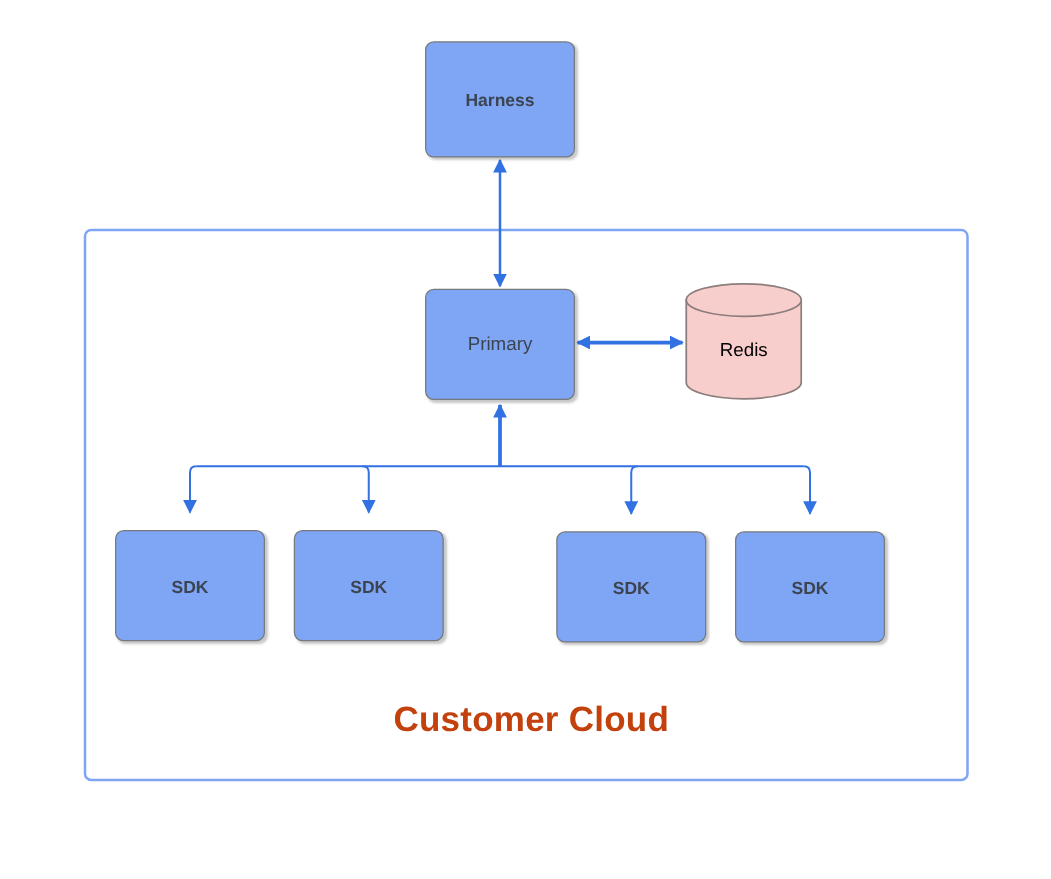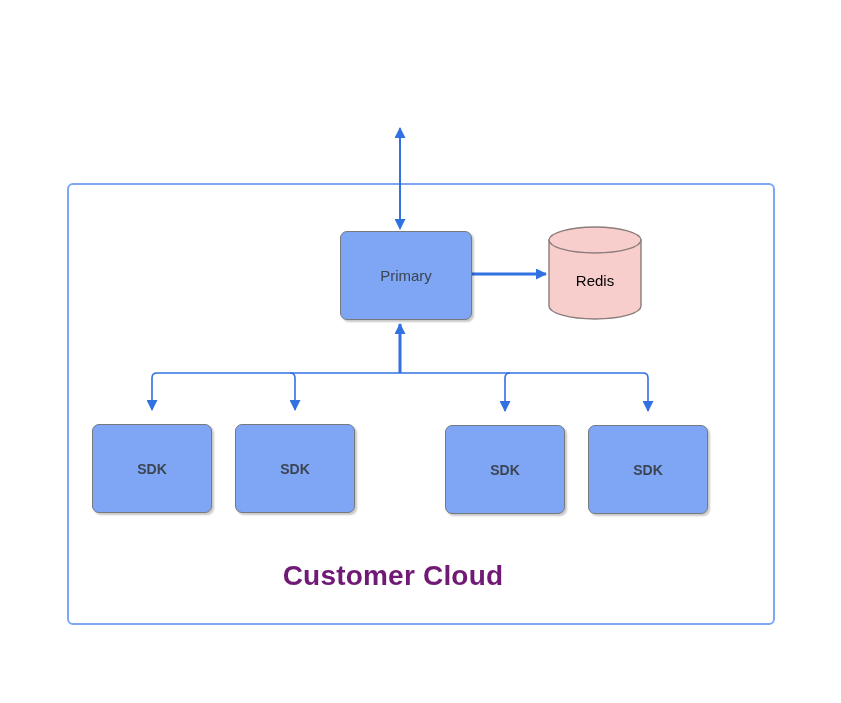--- a/index.html
+++ b/index.html
@@ -49,24 +49,25 @@
   }
 
   .cloud-label {
     position: absolute;
     left: 67px;
     top: 560px;
     width: 652px;
     text-align: center;
     font-size: 28px;
     font-weight: bold;
-    color: #701a75;
+    color: #c2410c;
     letter-spacing: 0.2px;
     z-index: 2;
     white-space: nowrap;
+    padding-left: 32px;
   }
 
   
   .node-box {
     position: absolute;
     box-sizing: border-box;
     background: #7EA6F5;
     border: 1px solid #76797D;
     border-radius: 7px;
     box-shadow: 2px 2px 2px rgba(0,0,0,0.22);
@@ -86,21 +87,21 @@
   .node-box.bold .node-label {
     font-weight: bold;
   }
   .node-box.regular .node-label {
     font-weight: normal;
     font-size: 15px;
   }
 
   
   #node-harness { left: 340px; top: 33px;  width: 120px; height: 93px; }
-  #node-primary { left: 340px; top: 231px; width: 132px; height: 89px; }
+  #node-primary { left: 340px; top: 231px; width: 120px; height: 89px; }
 
   #node-sdk-1 { left: 92px;  top: 424px; width: 120px; height: 89px; }
   #node-sdk-2 { left: 235px; top: 424px; width: 120px; height: 89px; }
   #node-sdk-3 { left: 445px; top: 425px; width: 120px; height: 89px; }
   #node-sdk-4 { left: 588px; top: 425px; width: 120px; height: 89px; }
 
   
   .cylinder {
     position: absolute;
     left: 548px;
@@ -169,20 +170,23 @@
       <path d="M 290,373 Q 295,373 295,378 L 295,410" stroke="#3271E2" stroke-width="1.6" fill="none" marker-end="url(#arrow-end)"></path>
     </g>
     <g>
       <path d="M 510,373 Q 505,373 505,378 L 505,411" stroke="#3271E2" stroke-width="1.6" fill="none" marker-end="url(#arrow-end)"></path>
     </g>
     <g>
       <path d="M 643,373 Q 648,373 648,378 L 648,411" stroke="#3271E2" stroke-width="1.6" fill="none" marker-end="url(#arrow-end)"></path>
     </g>
   </svg>
 
+  <div class="node-box bold" id="node-harness">
+    <span class="node-label">Harness</span>
+  </div>
 
   <div class="node-box regular" id="node-primary">
     <span class="node-label">Primary</span>
   </div>
 
   <div class="cylinder">
     <svg width="94" height="94" viewBox="0 0 94 94" xmlns="http://www.w3.org/2000/svg">
       <path d="M1,14 L1,80 A46,13 0 0 0 93,80 L93,14 Z" fill="#F8CECC" stroke="#8B7D7B" stroke-width="1.4"></path>
       <ellipse cx="47" cy="14" rx="46" ry="13" fill="#F8CECC" stroke="#8B7D7B" stroke-width="1.4"></ellipse>
     </svg>

